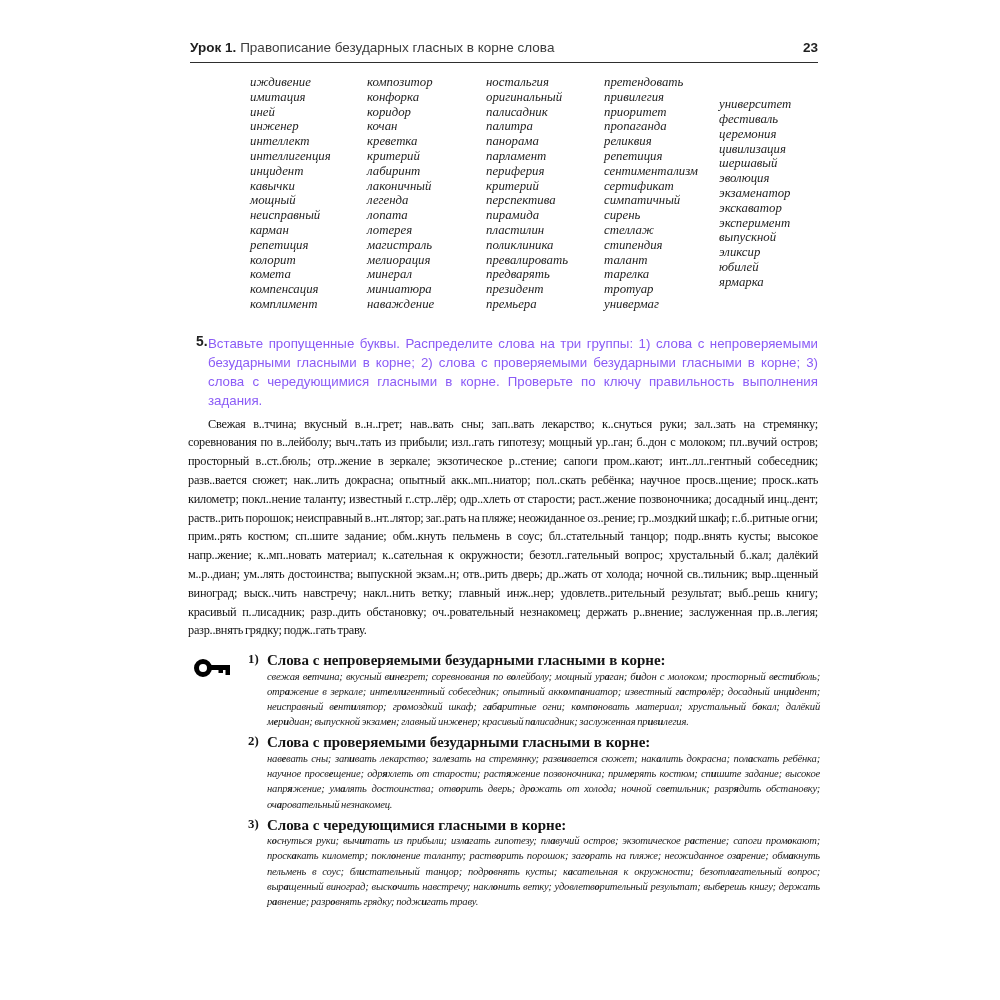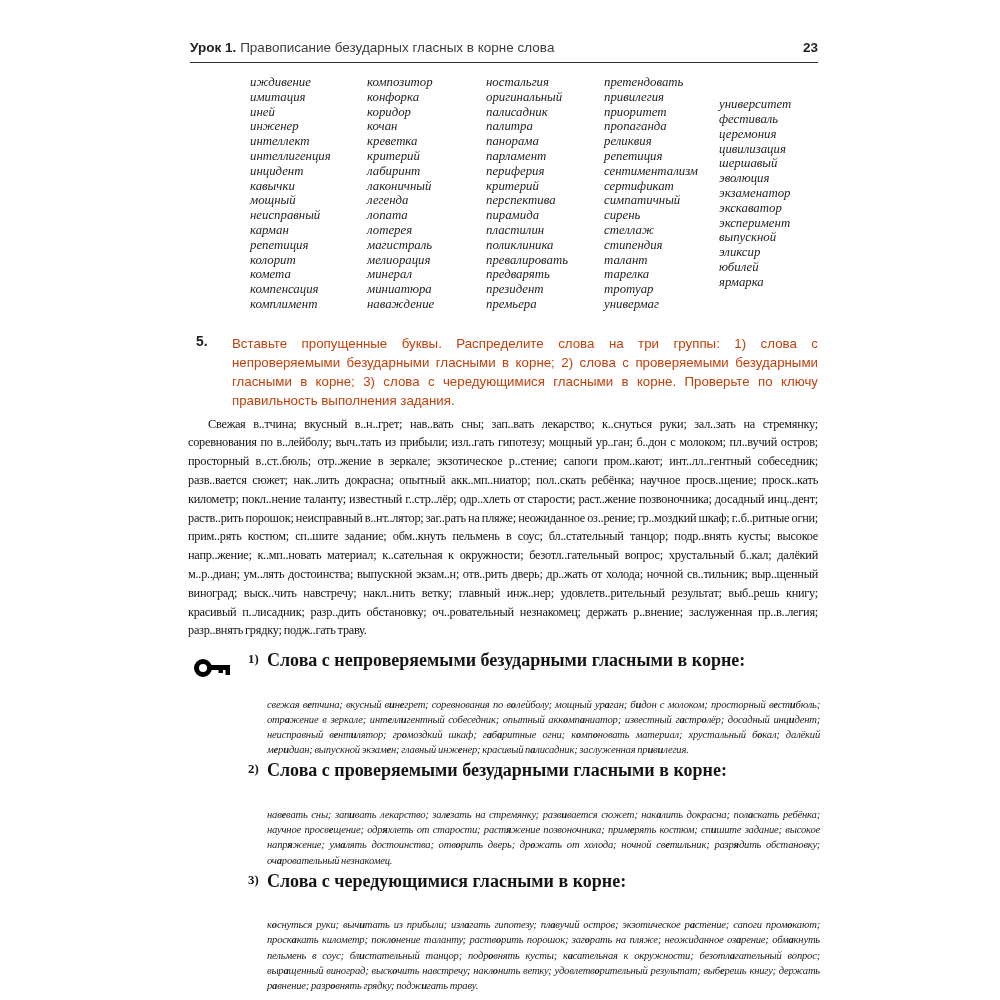--- a/index.html
+++ b/index.html
@@ -58,25 +58,25 @@
     font-family: "Liberation Sans", sans-serif;
   }
   .ex-number {
     position: absolute;
     left: 0; top: 0;
     font-weight: bold;
     font-size: 13.8px;
     color: #222;
   }
   .ex-instruction {
-    margin-left: 36px;
+    margin-left: 12px;
     font-size: 13.3px;
     line-height: 19.2px;
     text-align: justify;
-    color: #c2410c;
+    color: #8b5cf6;
   }
 
   .task-text {
     margin: 4px 0 8px 188px;
     width: 630px;
     font-size: 12.3px;
     line-height: 18.8px;
     letter-spacing: -0.25px;
     word-spacing: -0.8px;
     text-align: justify;
@@ -104,33 +104,32 @@
   }
   .key-group-number {
     position: absolute;
     left: 0; top: 0;
     font-weight: bold;
     font-size: 12.8px;
     color: #151515;
   }
   .key-group-heading {
     font-weight: bold;
-    font-size: 18px;
+    font-size: 15px;
     line-height: 16.5px;
     color: #151515;
   }
   .key-group-text {
     font-style: italic;
     font-size: 10.6px;
     line-height: 15.2px;
     letter-spacing: -0.2px;
     word-spacing: -0.6px;
     text-align: justify;
     color: #1c1c1c;
-    margin-top: 28px;
   }
   .key-group-text b { font-weight: bold; }
 </style>
 </head>
 <body>
 
 <div class="page">
 
   <header class="page-header">
     <div>

